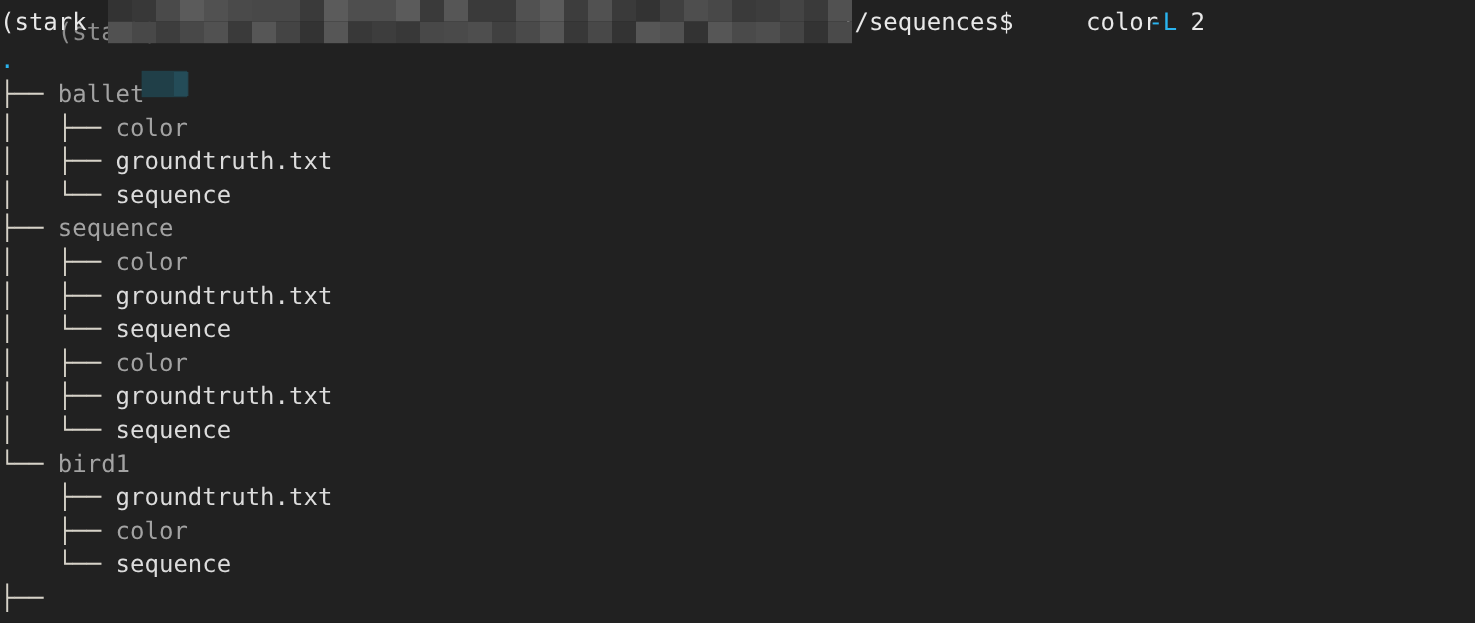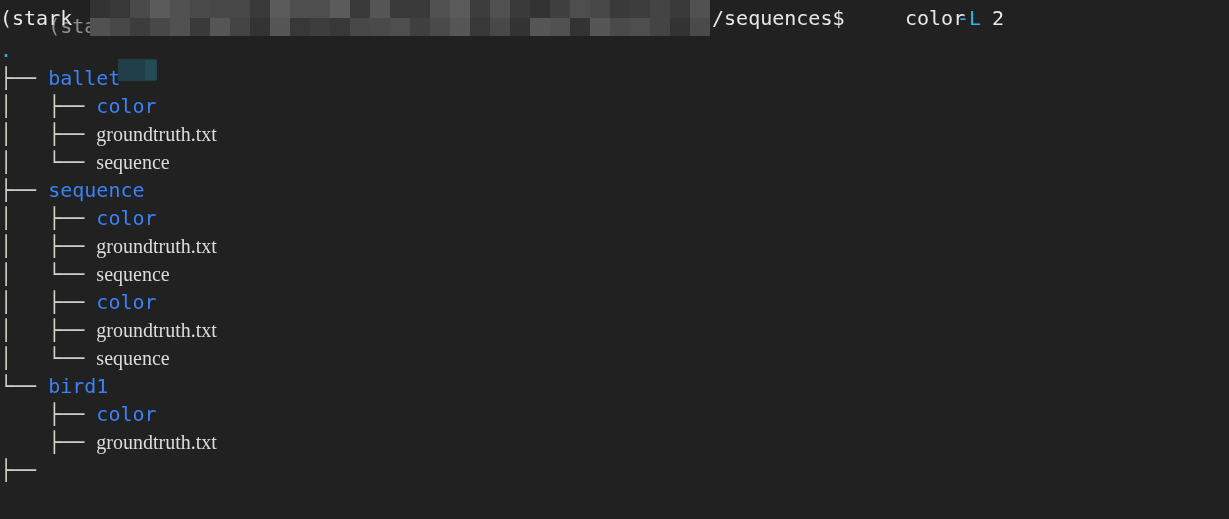--- a/index.html
+++ b/index.html
@@ -65,22 +65,22 @@
     top: 36px;
     width: 1229px;
   }
   .row {
     position: relative;
     height: 28px;
     white-space: pre;
     color: #dcdcdc;
   }
   .row .glyphs { position: relative; z-index: 2; }
-  .dir  { color: #3b82f6; text-align: center; }
-  .file { color: #dcdcdc; font-family: Liberation Serif, serif; }
+  .dir  { color: #a3a3a3; text-align: center; }
+  .file { color: #dcdcdc; }
   .branch { color: #d6d2c8; }
 
   .root-dot { color: #2ab4ef; }
 
   
   #ballet-highlight {
     position: absolute;
     left: 118px;
     top: 59px;
     width: 38px;
@@ -197,22 +197,23 @@
       <div class="row"><span class="glyphs"><span class="branch">│   </span><span class="branch">├── </span><span class="file">groundtruth.txt</span></span></div>
       <div class="row"><span class="glyphs"><span class="branch">│   </span><span class="branch">└── </span><span class="file">sequence</span></span></div>
       <div class="row"><span class="glyphs"><span class="branch">├── </span><span class="dir">sequence</span></span></div>
       <div class="row"><span class="glyphs"><span class="branch">│   </span><span class="branch">├── </span><span class="dir">color</span></span></div>
       <div class="row"><span class="glyphs"><span class="branch">│   </span><span class="branch">├── </span><span class="file">groundtruth.txt</span></span></div>
       <div class="row"><span class="glyphs"><span class="branch">│   </span><span class="branch">└── </span><span class="file">sequence</span></span></div>
       <div class="row"><span class="glyphs"><span class="branch">│   </span><span class="branch">├── </span><span class="dir">color</span></span></div>
       <div class="row"><span class="glyphs"><span class="branch">│   </span><span class="branch">├── </span><span class="file">groundtruth.txt</span></span></div>
       <div class="row"><span class="glyphs"><span class="branch">│   </span><span class="branch">└── </span><span class="file">sequence</span></span></div>
       <div class="row"><span class="glyphs"><span class="branch">└── </span><span class="dir">bird1</span></span></div>
+      <div class="row"><span class="glyphs"><span class="branch">    </span><span class="branch">├── </span><span class="file">groundtruth.txt</span></span></div>
       <div class="row"><span class="glyphs"><span class="branch">    </span><span class="branch">├── </span><span class="dir">color</span></span></div>
-      <div class="row"><span class="glyphs"><span class="branch">    </span><span class="branch">├── </span><span class="file">groundtruth.txt</span></span></div>
+      <div class="row"><span class="glyphs"><span class="branch">    </span><span class="branch">└── </span><span class="file">sequence</span></span></div>
       <div class="row"><span class="glyphs"><span class="branch">├── </span><span class="dir"></span></span></div>
     </div>
 
   <div id="ballet-highlight"></div>
   <div id="ballet-highlight2"></div>
 
 
 </div>
 
 </body></html>

